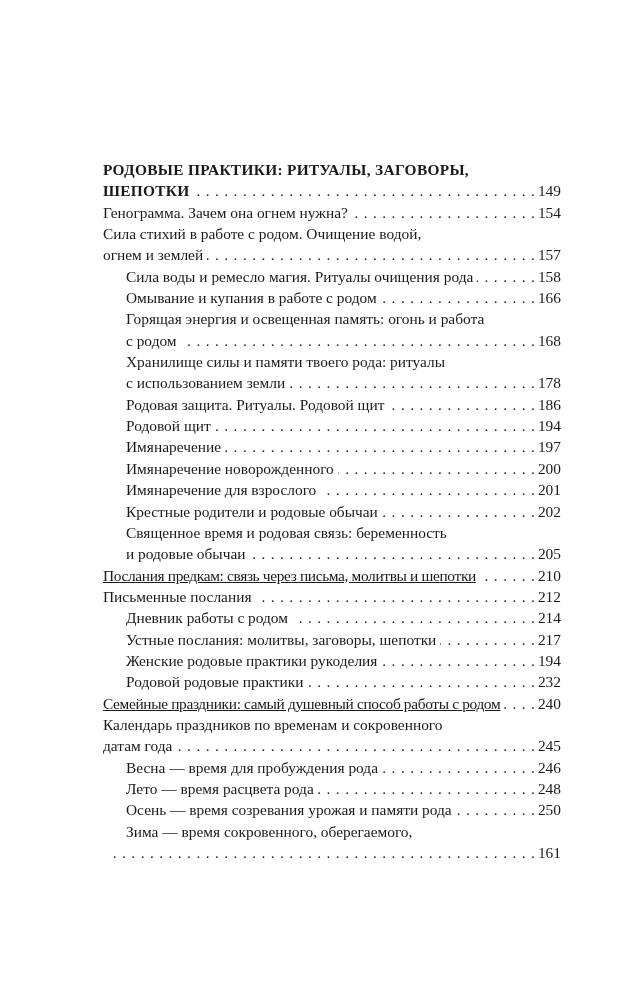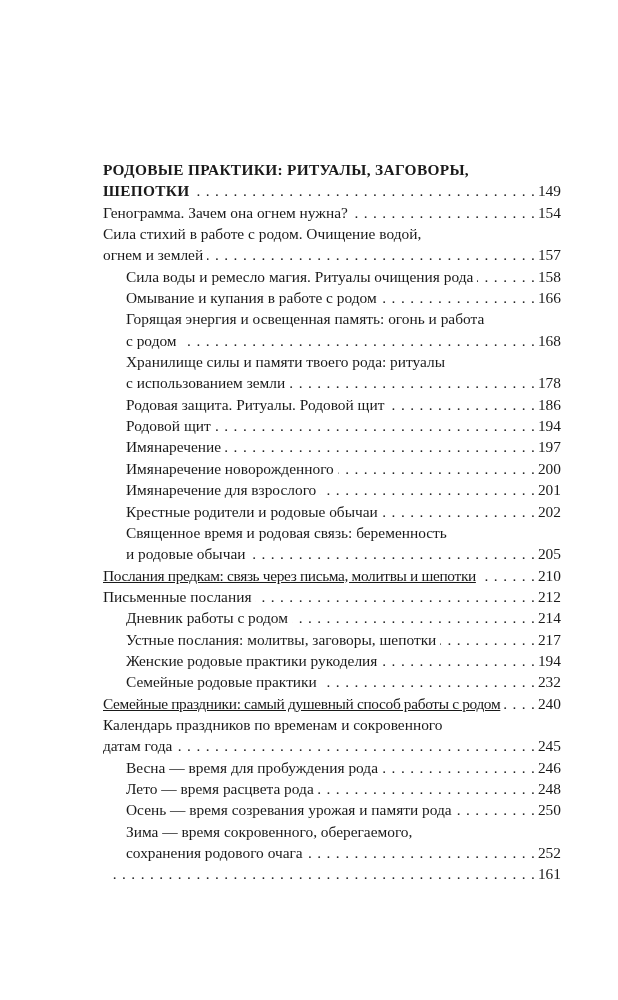--- a/index.html
+++ b/index.html
@@ -184,21 +184,21 @@
     </div>
     <div>
       <div class="line indent">
         <span class="txt">Женские родовые практики рукоделия</span>
         <span class="dots"></span>
         <span class="pg">194</span>
       </div>
     </div>
     <div>
       <div class="line indent">
-        <span class="txt">Семейные родовые практики</span>
+        <span class="txt">Родовой родовые практики</span>
         <span class="dots"></span>
         <span class="pg">232</span>
       </div>
     </div>
     <div>
       <div class="line tight">
         <span class="txt">Семейные праздники: самый душевный способ работы с родом</span>
         <span class="dots"></span>
         <span class="pg">240</span>
       </div>
@@ -230,25 +230,20 @@
     <div>
       <div class="line indent">
         <span class="txt">Осень — время созревания урожая и памяти рода</span>
         <span class="dots"></span>
         <span class="pg">250</span>
       </div>
     </div>
     <div>
       <div class="line indent">
         <span class="txt">Зима — время сокровенного, оберегаемого,</span>
-      </div>
-      <div class="line indent">
-        <span class="txt">сохранения родового очага</span>
-        <span class="dots"></span>
-        <span class="pg">252</span>
       </div>
     </div>
     <div>
       <div class="line">
         <span class="dots"></span>
         <span class="pg">161</span>
       </div>
     </div>
   </div>
 

